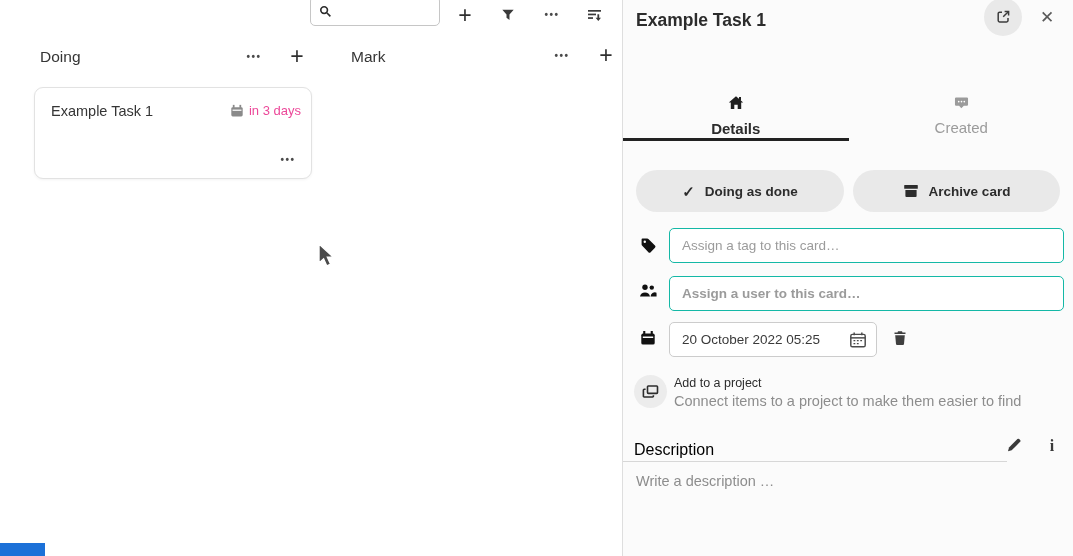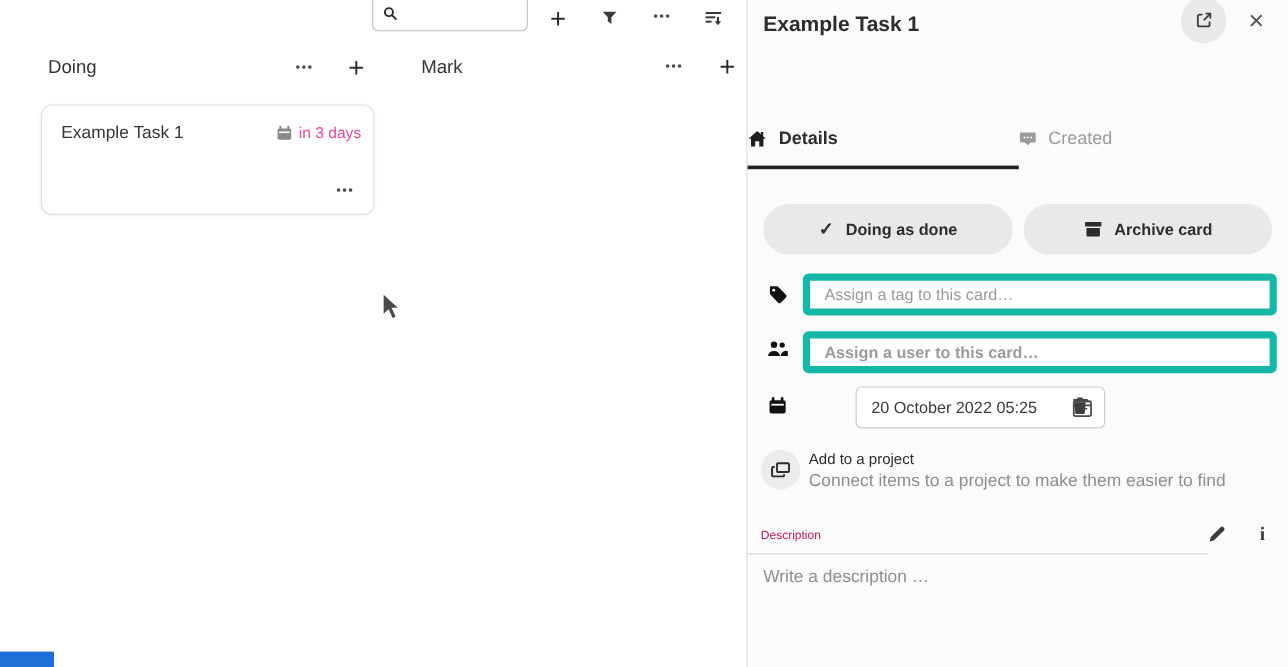--- a/index.html
+++ b/index.html
@@ -49,57 +49,57 @@
     position:absolute;left:361px;top:-2px;width:38px;height:38px;border-radius:50%;
     background:#e9e9e9;border:none;color:#3c3c3c;
     display:flex;align-items:center;justify-content:center;
   }
   .close-btn{
     position:absolute;left:412px;top:5px;width:24px;height:24px;background:none;border:none;
     font-size:17px;color:#5a5a5a;display:flex;align-items:center;justify-content:center;
   }
   .tabs{position:absolute;left:0;top:84px;width:451px;height:57px;display:flex;}
   .tab{
-    flex:1;display:flex;flex-direction:row;align-items:center;padding-top:6px;gap:10px;
-    color:#9b9b9b;position:relative;cursor:pointer;
+    flex:1;display:flex;flex-direction:column;align-items:center;padding-top:6px;gap:10px;
+    color:#9b9b9b;position:relative;cursor:pointer;justify-content:center;
   }
   .tab-label{font-size:15px;line-height:1;}
   .tab.active{color:#1f1f1f;}
   .tab.active .tab-label{font-weight:bold;color:#2c2c2c;}
   .tab.active::after{content:"";position:absolute;left:0;bottom:0;width:100%;height:3px;background:#222;}
   .pill{
     position:absolute;top:170px;height:42px;border-radius:21px;border:none;background:#e9e9e9;
     display:flex;align-items:center;justify-content:center;gap:10px;
     font-size:13.5px;font-weight:bold;color:#2c2c2c;
   }
   .pill-done{left:13px;width:208px;}
   .pill-archive{left:230px;width:207px;}
   .check-glyph{font-size:15px;font-weight:bold;line-height:1;}
   .row-icon{position:absolute;color:#111;display:flex;}
   .text-input{
     position:absolute;left:46px;width:395px;height:35px;box-sizing:border-box;
-    border:6px solid #14b8a6;border-radius:5px;background:#fff;padding:0 12px;
+    border:1px solid #14b8a6;border-radius:5px;background:#fff;padding:0 12px;
     font-size:13.5px;color:#3a3a3a;font-family:inherit;outline:none;
   }
   .text-input::placeholder{color:#9b9b9b;opacity:1;}
   .date-box{
     position:absolute;left:46px;top:322px;width:208px;height:35px;box-sizing:border-box;
     border:1px solid #cccccc;border-radius:5px;background:#fff;
-    display:flex;align-items:center;justify-content:space-between;padding:0 9px 0 12px;margin-left:44px;
+    display:flex;align-items:center;justify-content:space-between;padding:0 9px 0 12px;
   }
   .date-text{font-size:13.5px;color:#3a3a3a;}
   .date-cal-btn{background:none;border:none;color:#4a4a4a;display:flex;padding:0;}
   .trash-btn{position:absolute;left:269px;top:330px;background:none;border:none;color:#3f3f3f;display:flex;padding:0;}
   .proj-circle{
     position:absolute;left:11px;top:375px;width:33px;height:33px;border-radius:50%;
     background:#ececec;display:flex;align-items:center;justify-content:center;color:#2c2c2c;cursor:pointer;
   }
   .proj-title{position:absolute;left:51px;top:376px;font-size:12.5px;color:#2c2c2c;}
   .proj-sub{position:absolute;left:51px;top:393px;font-size:14.5px;color:#8d8d8d;}
-  .desc-label{position:absolute;left:11px;top:441px;font-size:10px;color:#be185d;}
+  .desc-label{position:absolute;left:11px;top:441px;font-size:16px;color:#000000;}
   .desc-edit{position:absolute;left:377px;top:436px;background:none;border:none;color:#3a3a3a;display:flex;}
   .desc-info{
     position:absolute;left:417px;top:434px;width:24px;height:24px;background:none;border:none;
     font-family:"Liberation Serif",serif;font-weight:bold;font-size:16px;color:#3a3a3a;
     display:flex;align-items:center;justify-content:center;
   }
   .desc-divider{position:absolute;left:0;top:461px;width:384px;height:1px;background:#d7d7d7;}
   .desc-placeholder{position:absolute;left:13px;top:473px;font-size:14.5px;color:#8d8d8d;}
 </style>
 </head>

